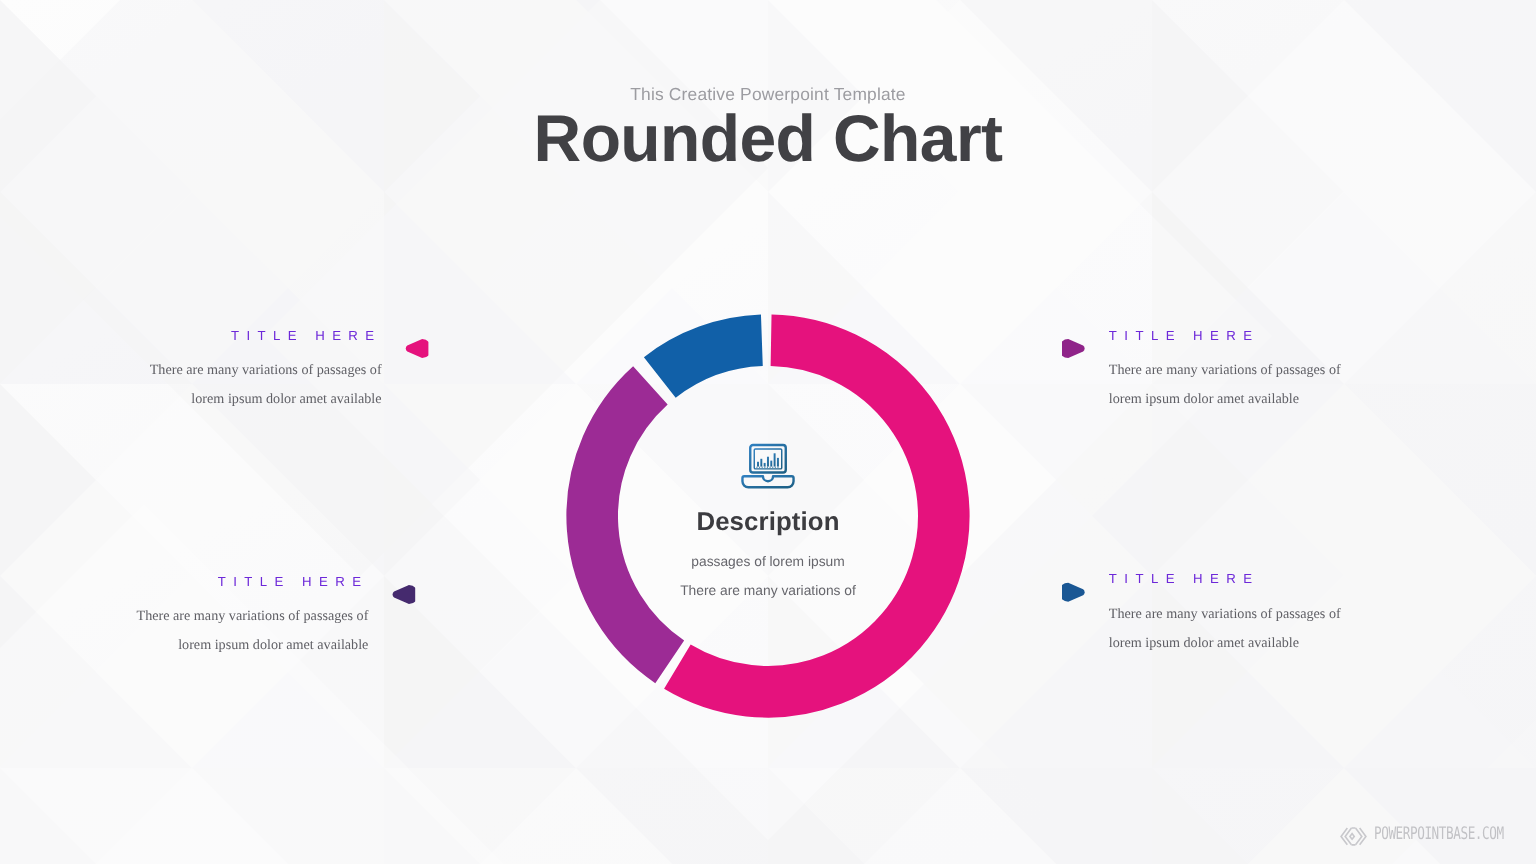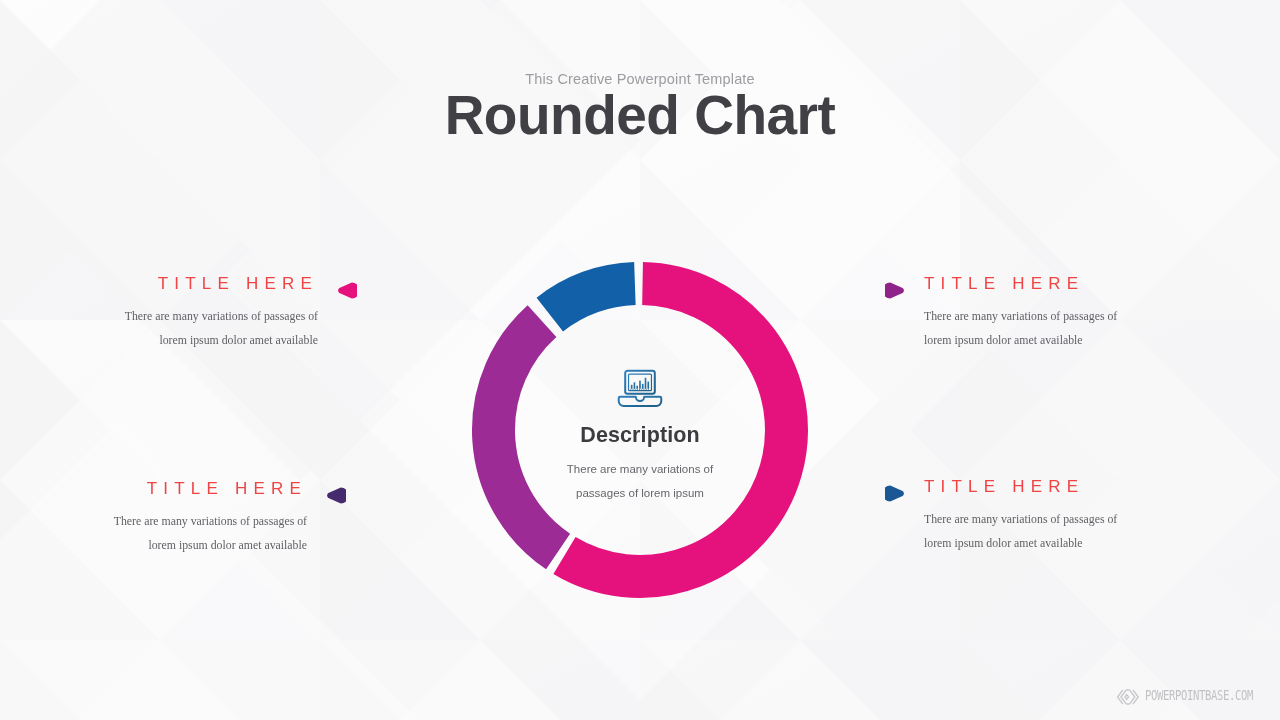--- a/index.html
+++ b/index.html
@@ -97,22 +97,22 @@
     align-items: flex-start;
   }
   .label-block.left  { flex-direction: row; }
   .label-block.right { flex-direction: row; }
 
   .label-text { width: 240px; }
   .label-block.left  .label-text { text-align: right; margin-right: 14px; }
   .label-block.right .label-text { text-align: left;  margin-left: 14px; }
 
   .label-title {
-    font-size: 17px;
-    color: #ef4444;
+    font-size: 11px;
+    color: #6d28d9;
     letter-spacing: 6.2px;
     font-weight: normal;
     white-space: nowrap;
   }
   .label-block.left .label-title { padding-left: 6px; }
   .label-desc {
     margin-top: 11px;
     font-size: 11.8px;
     color: #5f5f65;
     line-height: 2.0;
@@ -236,22 +236,22 @@
 
         <path d="M3.2 30.2 H19.6 a4.4 4.4 0 0 0 8.8 0 H44.8
                  a1.5 1.5 0 0 1 1.5 1.5 v3.0
                  a5.2 5.2 0 0 1 -5.2 5.2 H6.9
                  a5.2 5.2 0 0 1 -5.2 -5.2 v-3.0
                  a1.5 1.5 0 0 1 1.5 -1.5 Z" fill="none" stroke="url(#lapGrad)" stroke-width="2.1" stroke-linejoin="round"></path>
       </svg>
 
       <div id="center-title">Description</div>
       <div id="center-desc">
+        <div>passages of lorem ipsum</div>
         <div>There are many variations of</div>
-        <div>passages of lorem ipsum</div>
       </div>
     </div>
   </div>
 
   <div class="label-block left" id="label-tl">
     <div class="label-text">
       <div class="label-title">TITLE HERE</div>
       <div class="label-desc">
         <div>There are many variations of passages of</div>
         <div>lorem ipsum dolor amet available</div>

